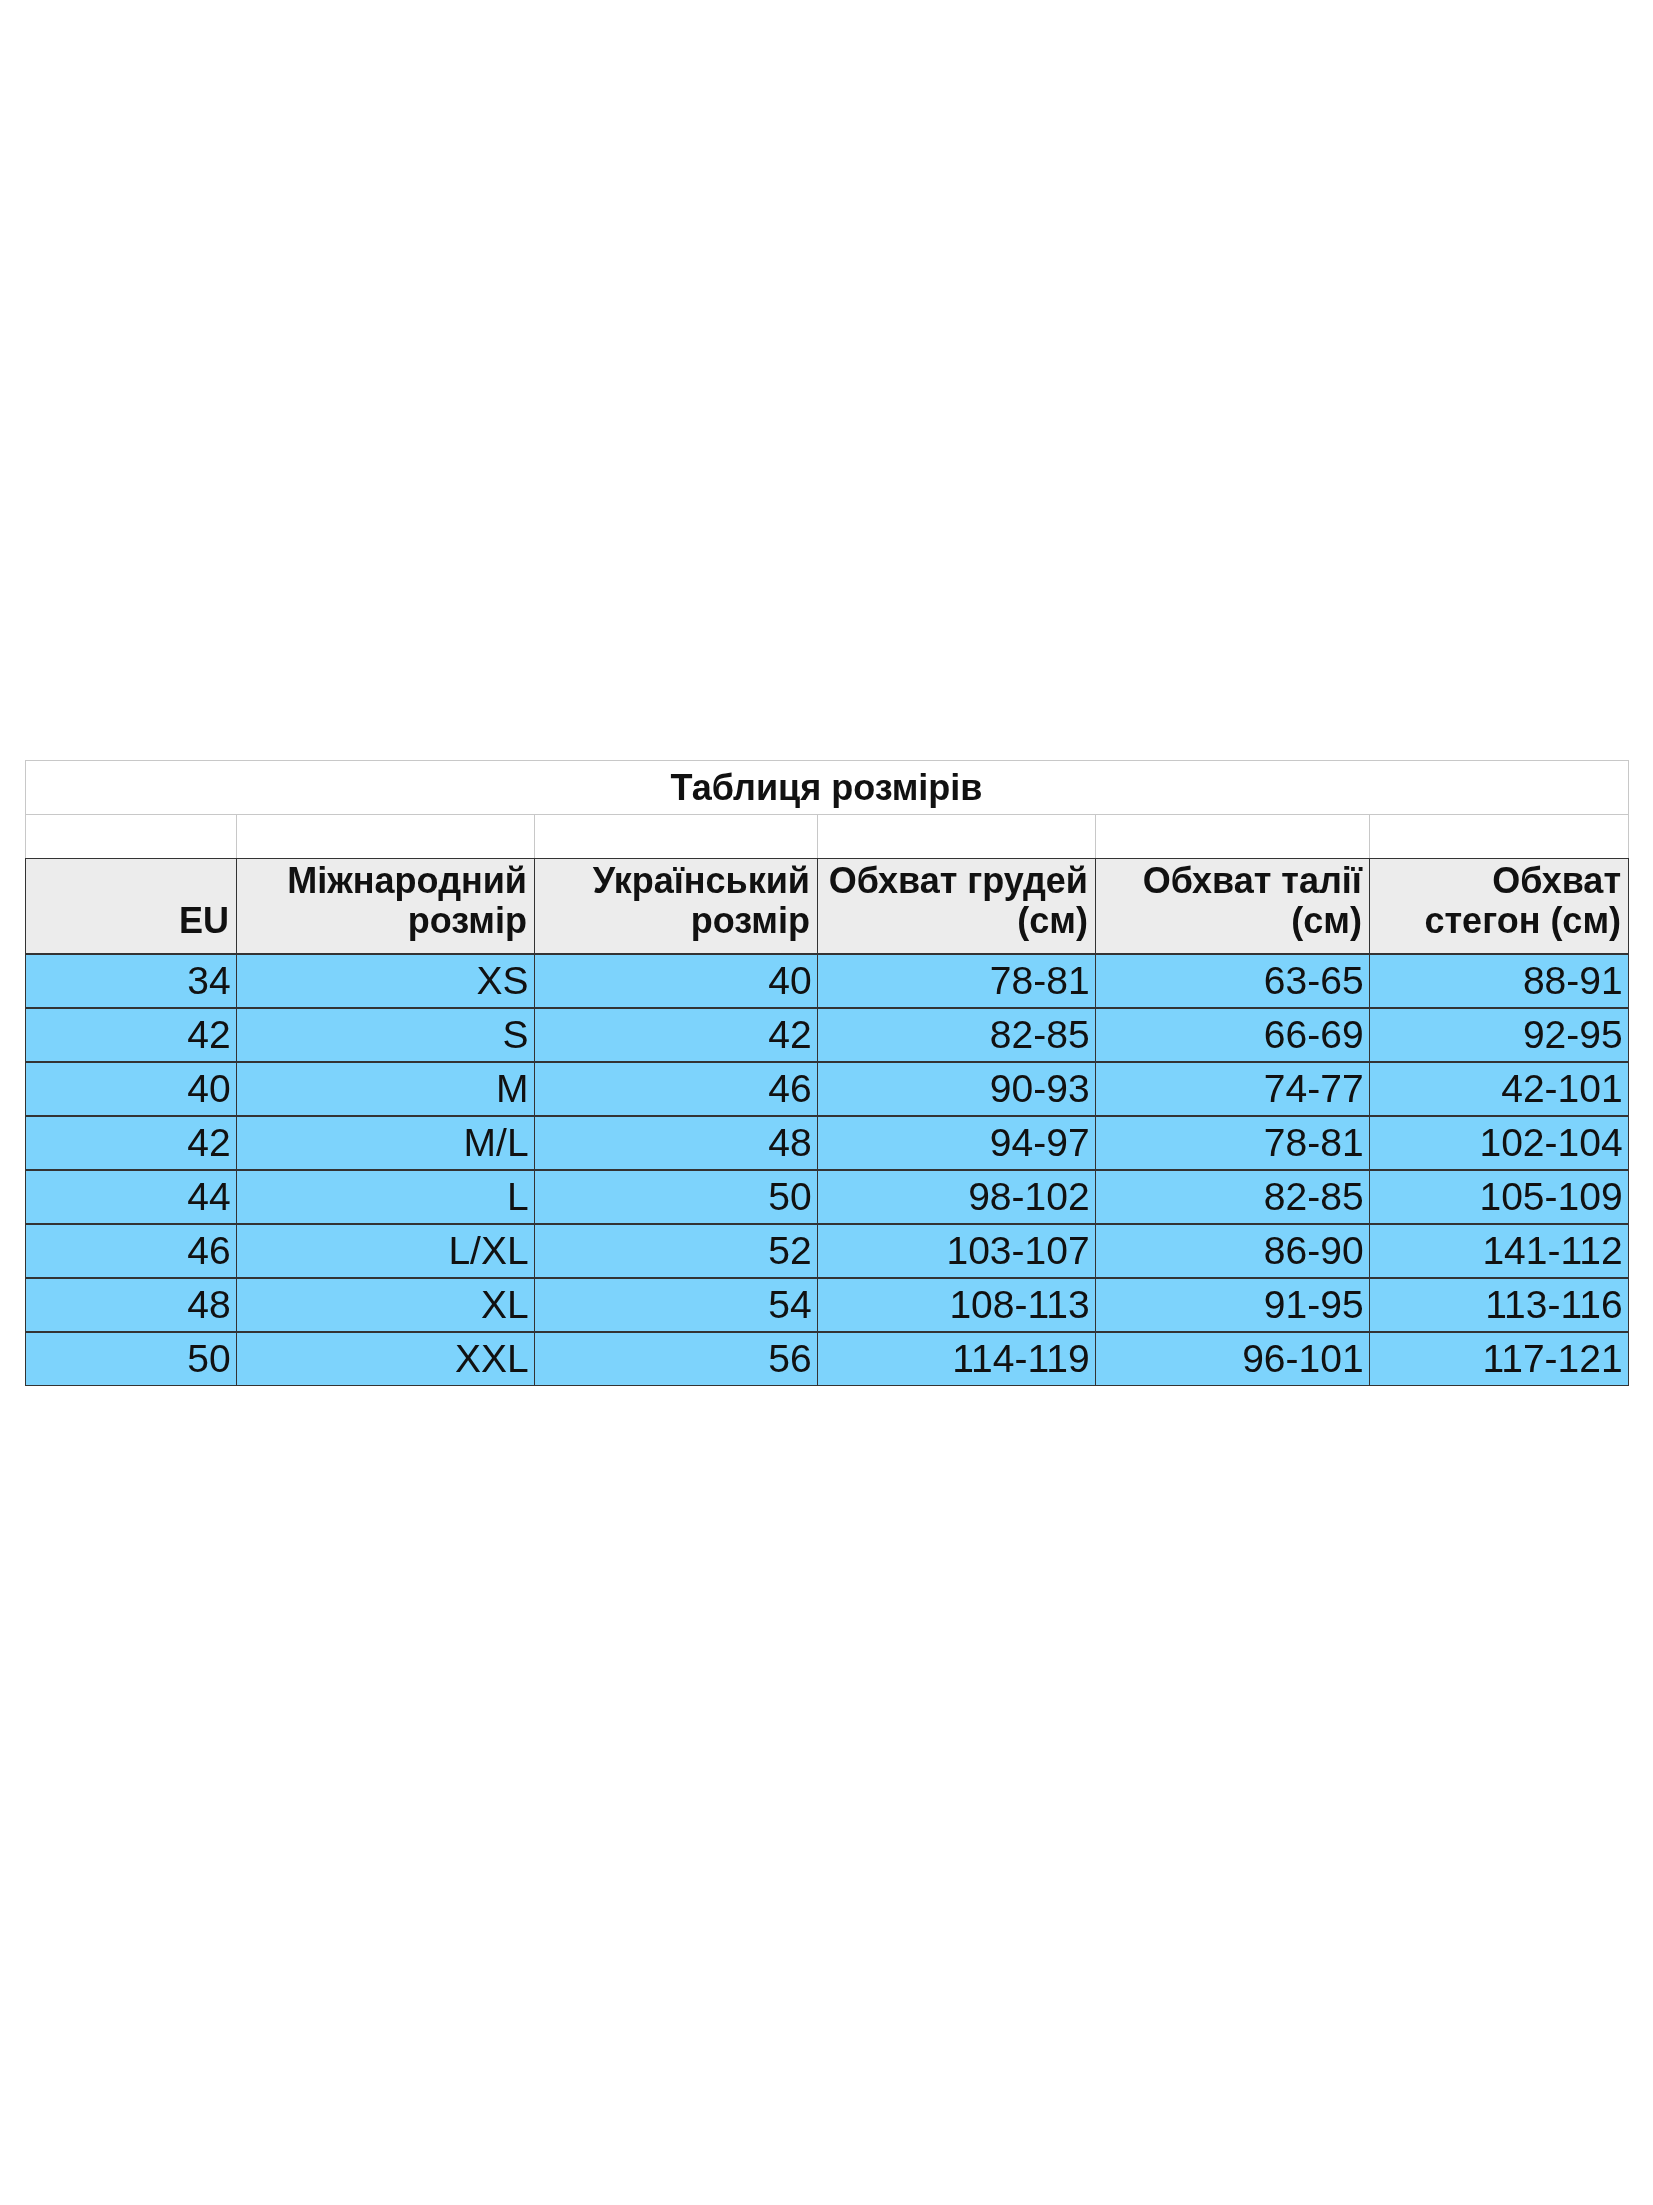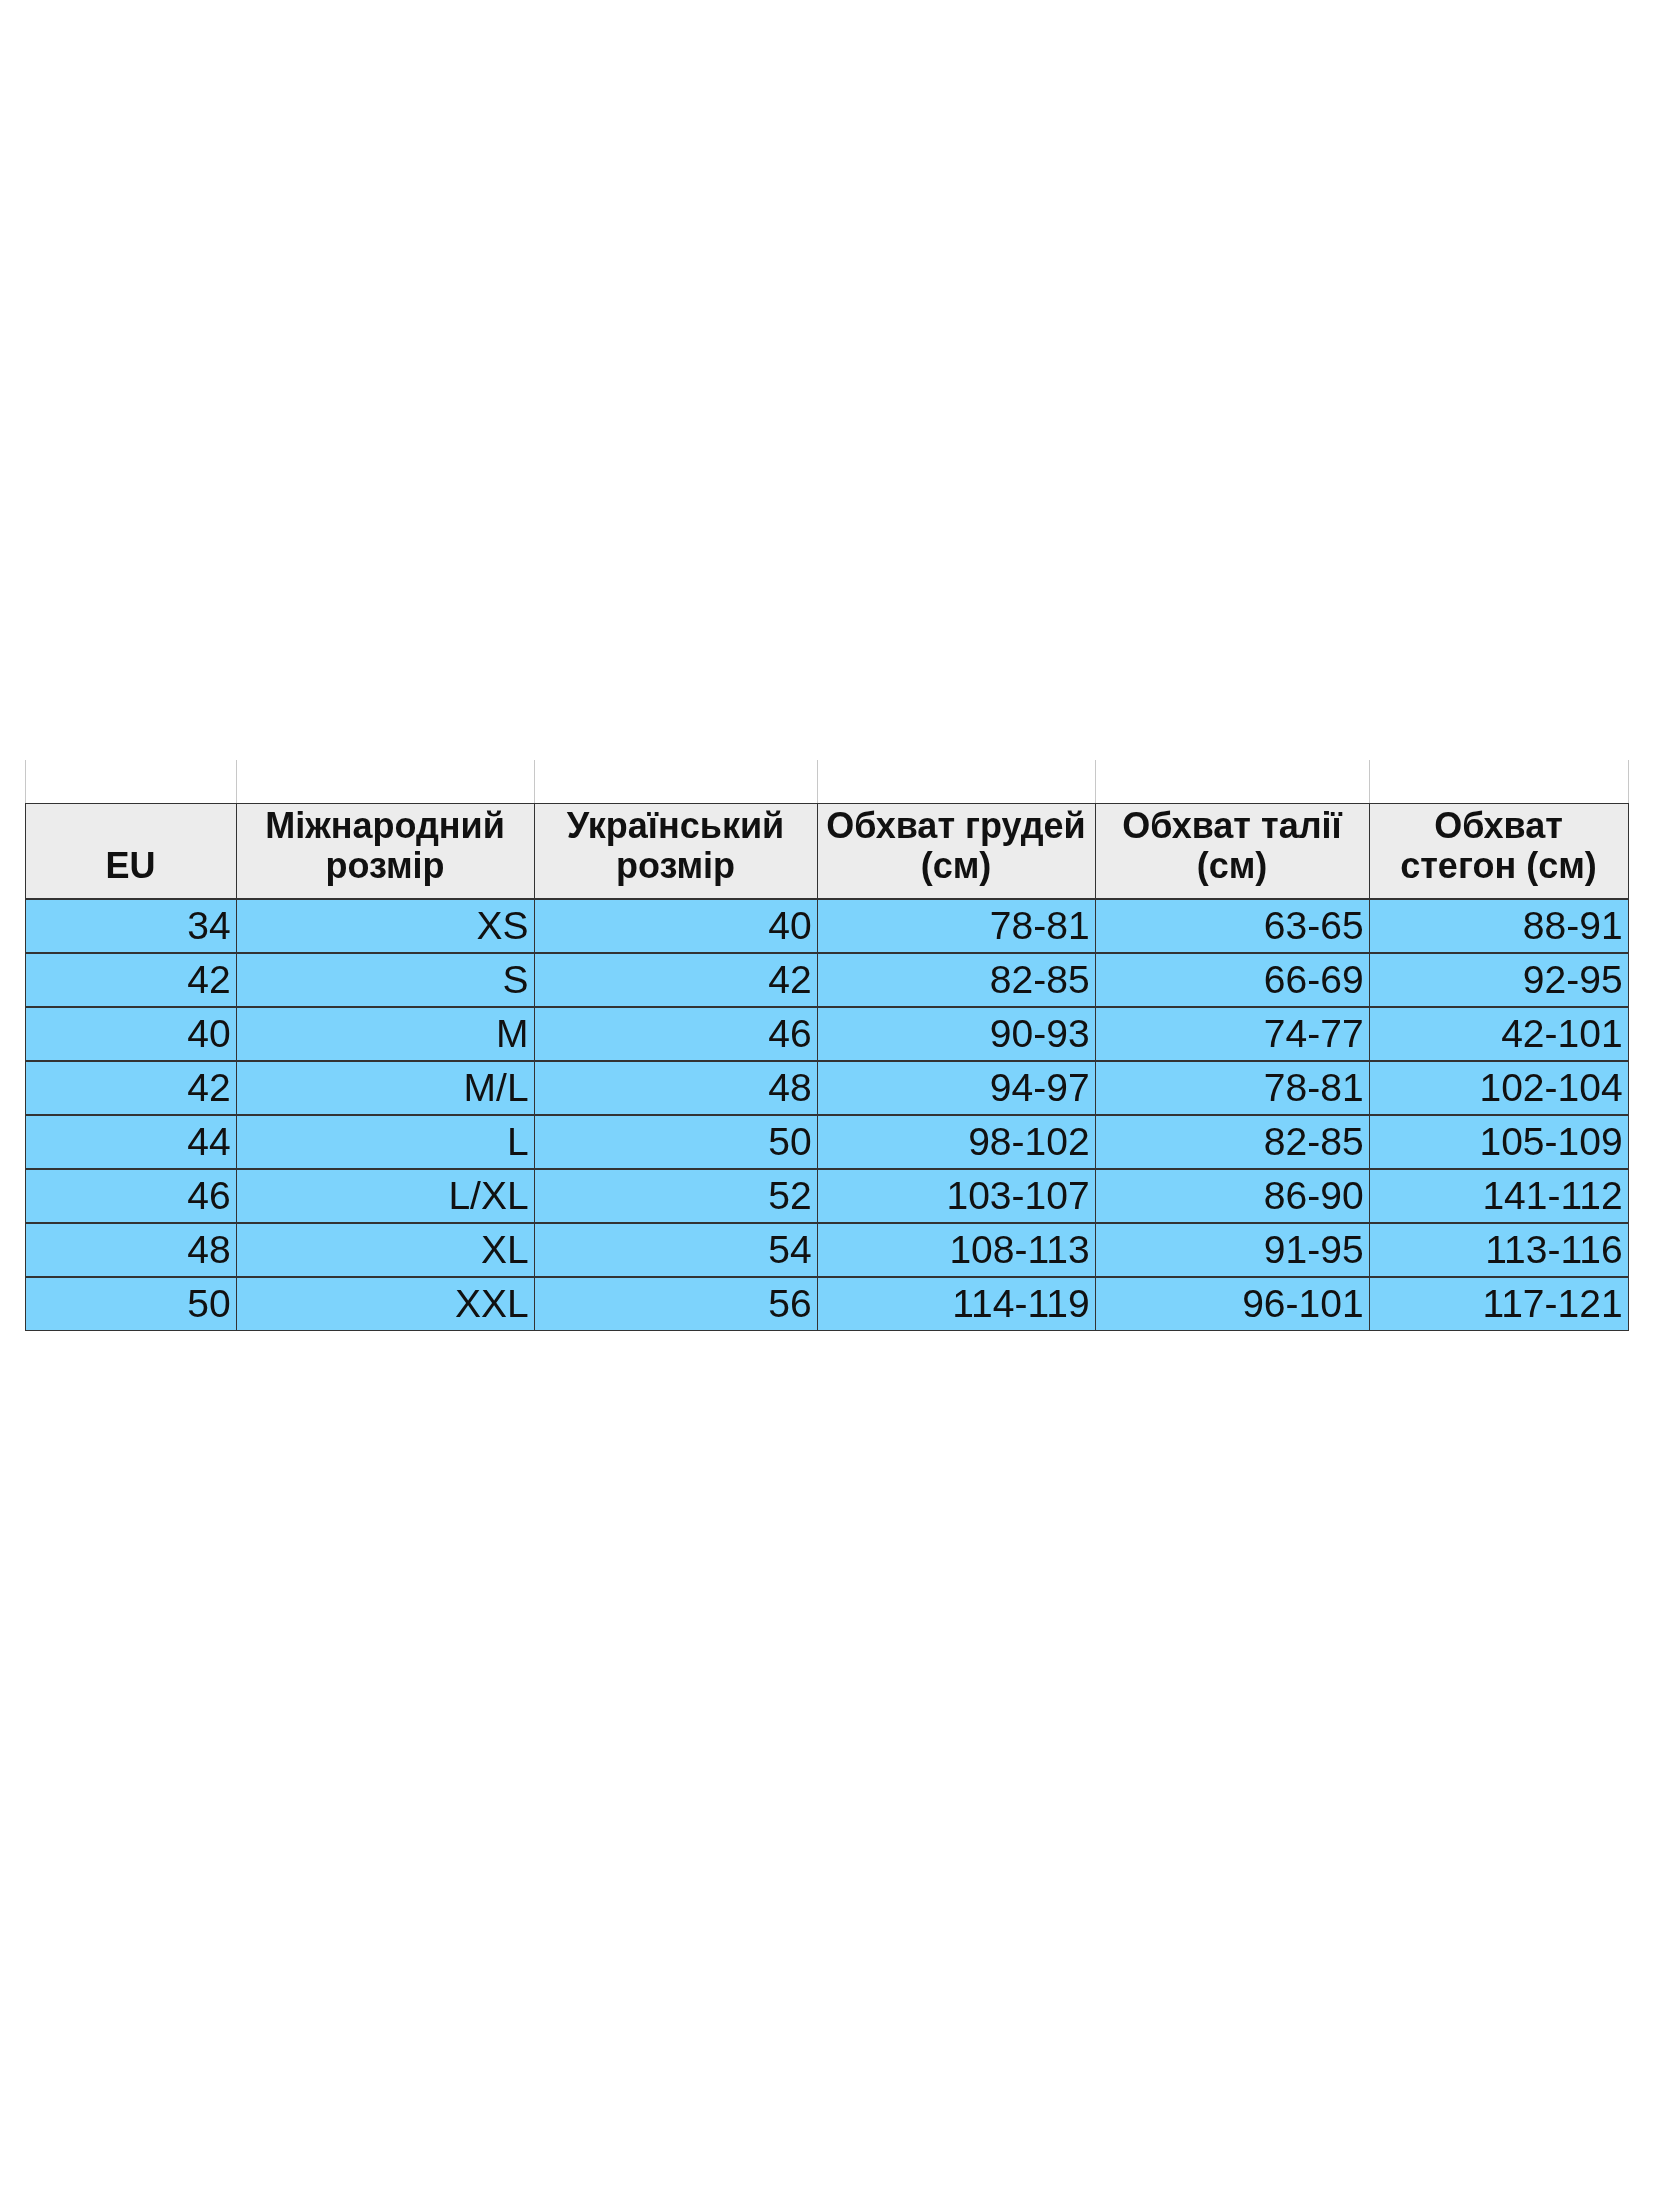--- a/index.html
+++ b/index.html
@@ -56,21 +56,21 @@
   
   th.header-cell{
     height:96px;
     background:var(--header-bg);
     border-top:1.6px solid var(--border-dark);
     border-bottom:1.6px solid var(--border-dark);
     border-right:1.6px solid var(--border-dark);
     font-size:36px;
     font-weight:bold;
     line-height:1.12;
-    text-align:center;
+    text-align:right;
     vertical-align:bottom;
     padding:0 6.5px 11.4px 6.5px;
     margin-left:40px;
   }
   th.header-cell:first-child{
     border-left:1.6px solid var(--border-dark);
   }
   
   tbody.data-body td{
     height:54px;
@@ -96,20 +96,23 @@
   <table class="size-table">
     <colgroup>
       <col style="width:212px">
       <col style="width:298px">
       <col style="width:283px">
       <col style="width:278px">
       <col style="width:274px">
       <col style="width:259px">
     </colgroup>
     <thead>
+      <tr>
+        <td class="title-cell" colspan="6">Таблиця розмірів</td>
+      </tr>
       <tr>
         <td class="spacer-cell"></td>
         <td class="spacer-cell"></td>
         <td class="spacer-cell"></td>
         <td class="spacer-cell"></td>
         <td class="spacer-cell"></td>
         <td class="spacer-cell"></td>
       </tr>
       <tr>
         <th class="header-cell">EU</th>

